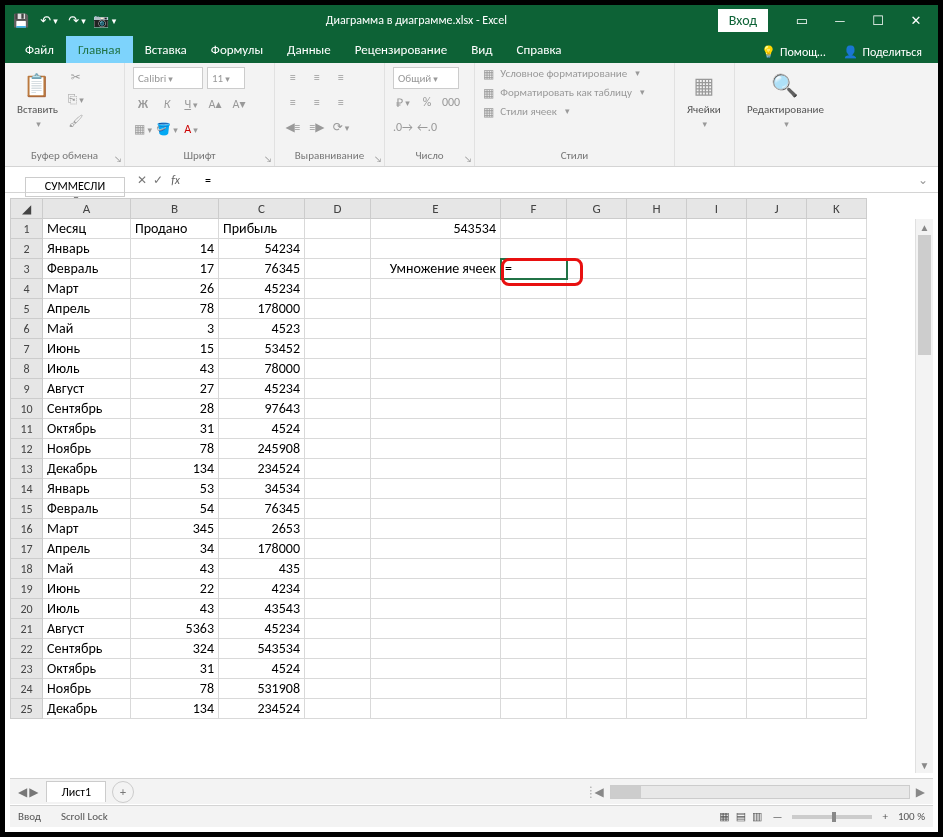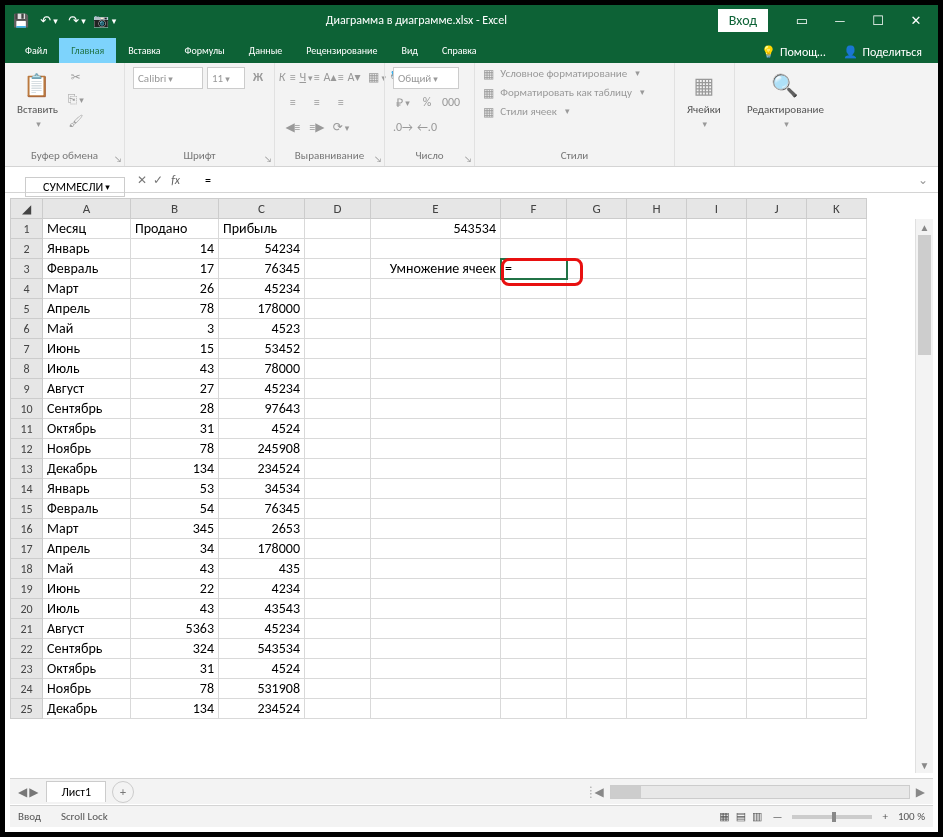--- a/index.html
+++ b/index.html
@@ -9,41 +9,41 @@
 .titlebar { height: 30px; background: #0d6236; color: #fff; display: flex; align-items: center; padding: 0 6px; }
 .qat { display: flex; align-items: center; gap: 8px; }
 .qat-btn { width: 20px; height: 20px; display: flex; align-items: center; justify-content: center; color: #fff; font-size: 13px; }
 .title-text { flex: 1; text-align: center; font-size: 12px; color: #fff; }
 .win-btns { display: flex; align-items: center; gap: 6px; }
 .login-btn { background: #fff; color: #0d6236; padding: 2px 10px; font-size: 14px; border: 1px solid #fff; margin-right: 12px; }
 .win-icon { width: 32px; height: 28px; display: flex; align-items: center; justify-content: center; font-size: 13px; }
 
 
 .tabs { height: 28px; background: #0d6236; display: flex; align-items: flex-end; padding-left: 8px; }
-.tab { padding: 6px 12px; color: #fff; font-size: 10px; cursor: pointer; }
+.tab { padding: 6px 12px; color: #fff; font-size: 13px; cursor: pointer; }
 .tab.active { background: #7dd3fc; color: #217346; }
 .tabs-right { margin-left: auto; display: flex; align-items: center; padding-right: 10px; color: #fff; gap: 6px; }
 .tabs-right .ritem { display: flex; align-items: center; gap: 4px; padding: 4px 6px; font-size: 12px; }
 
 
 .ribbon { height: 104px; background: #f3f3f3; border-bottom: 1px solid #d4d4d4; display: flex; }
 .group { border-right: 1px solid #e1e1e1; padding: 4px 8px 2px 8px; display: flex; flex-direction: column; justify-content: space-between; position: relative; color: #999; }
 .group-body { flex: 1; display: flex; align-items: flex-start; gap: 4px; }
 .group-label { text-align: center; font-size: 11px; color: #777; padding-bottom: 2px; }
 .group-dlg { position: absolute; right: 2px; bottom: 2px; font-size: 9px; color: #999; }
 .big-btn { display: flex; flex-direction: column; align-items: center; gap: 2px; padding: 2px 4px; }
 .big-icon { width: 32px; height: 32px; display: flex; align-items: center; justify-content: center; font-size: 22px; }
 .btn-row { display: flex; gap: 4px; margin-bottom: 2px; }
 .sm-btn { width: 20px; height: 20px; display: flex; align-items: center; justify-content: center; font-size: 12px; }
 .combo { border: 1px solid #ccc; background: #fff; padding: 1px 4px; font-size: 11px; color: #999; height: 22px; display: flex; align-items: center; }
 .fmt-label { font-size: 11px; color: #999; padding: 0 2px; }
 
 
 .fbar { height: 26px; border-bottom: 1px solid #d4d4d4; display: flex; align-items: center; background: #fff; }
-.namebox { width: 100px; border: 1px solid #ccc; margin: 16px 4px 2px 20px; padding: 1px 17px; font-size: 12px; height: 20px; display: flex; align-items: center; justify-content: space-between; }
+.namebox { width: 100px; border: 1px solid #ccc; margin: 16px 4px 2px 20px; padding: 1px 17px; font-size: 12px; height: 20px; display: flex; align-items: center; justify-content: space-between; flex-direction: column; }
 .fb-btns { display: flex; gap: 6px; padding: 0 8px; color: #777; }
 .fx-label { font-style: italic; font-size: 12px; color: #666; margin-right: 23px; }
 .formula-input { flex: 1; font-size: 12px; padding: 2px; }
 
 
 .grid-wrap { position: absolute; top: 193px; left: 5px; right: 5px; bottom: 59px; overflow: hidden; background: #fff; }
 .grid { border-collapse: collapse; font-family: Calibri, sans-serif; font-size: 14px; }
 .grid th { background: #e6e6e6; border: 1px solid #ccc; font-weight: normal; color: #444; text-align: center; height: 20px; }
 .grid th.rowhdr { width: 32px; font-size: 12px; }
 .grid th.colhdr { height: 20px; font-size: 13px; }
@@ -134,21 +134,21 @@
         <div class="btn-row">
             <span class="sm-btn">🖌</span>
           </div>
       </div>
     </div>
     <div class="group-label">Буфер обмена</div>
     <span class="group-dlg">↘</span>
   </div>
 
   <div class="group" style="width:150px">
-    <div class="group-body" style="flex-direction:row;gap:3px">
+    <div class="group-body" style="flex-direction:column;gap:3px">
       <div class="btn-row">
         <div class="combo" style="width:70px">
             <span>Calibri</span>
             <span class="chev">▾</span>
           </div>
         <div class="combo" style="width:38px">
             <span>11</span>
             <span class="chev">▾</span>
           </div>
       </div>

